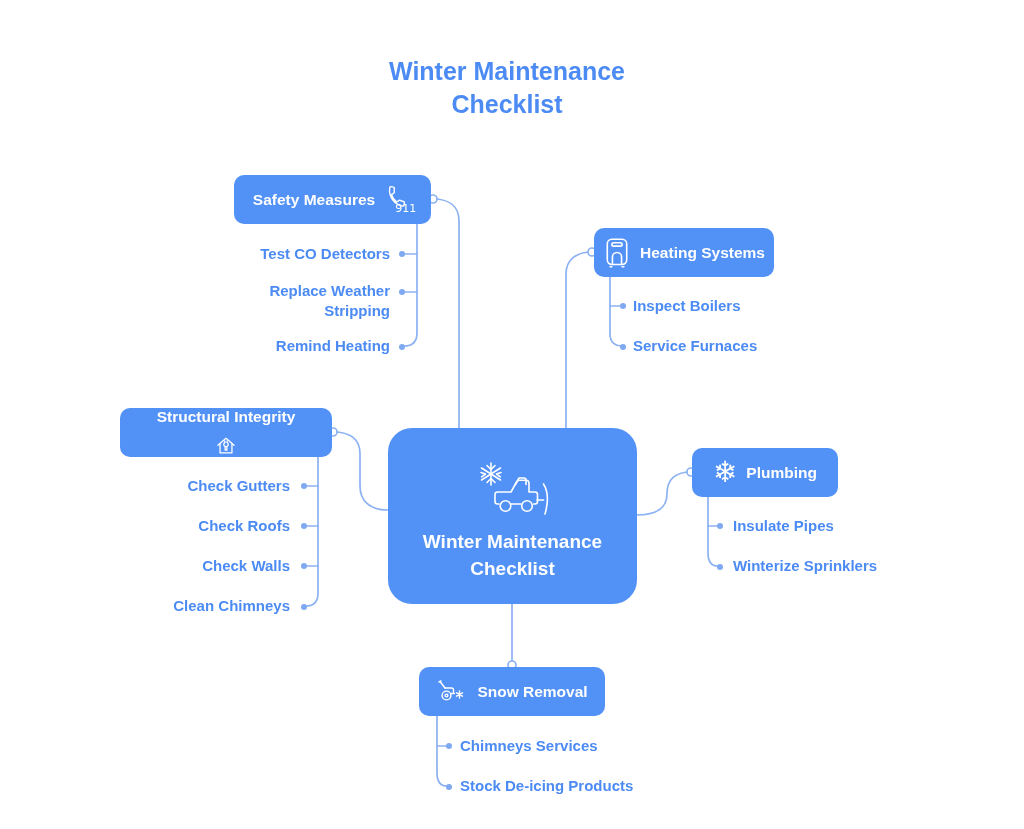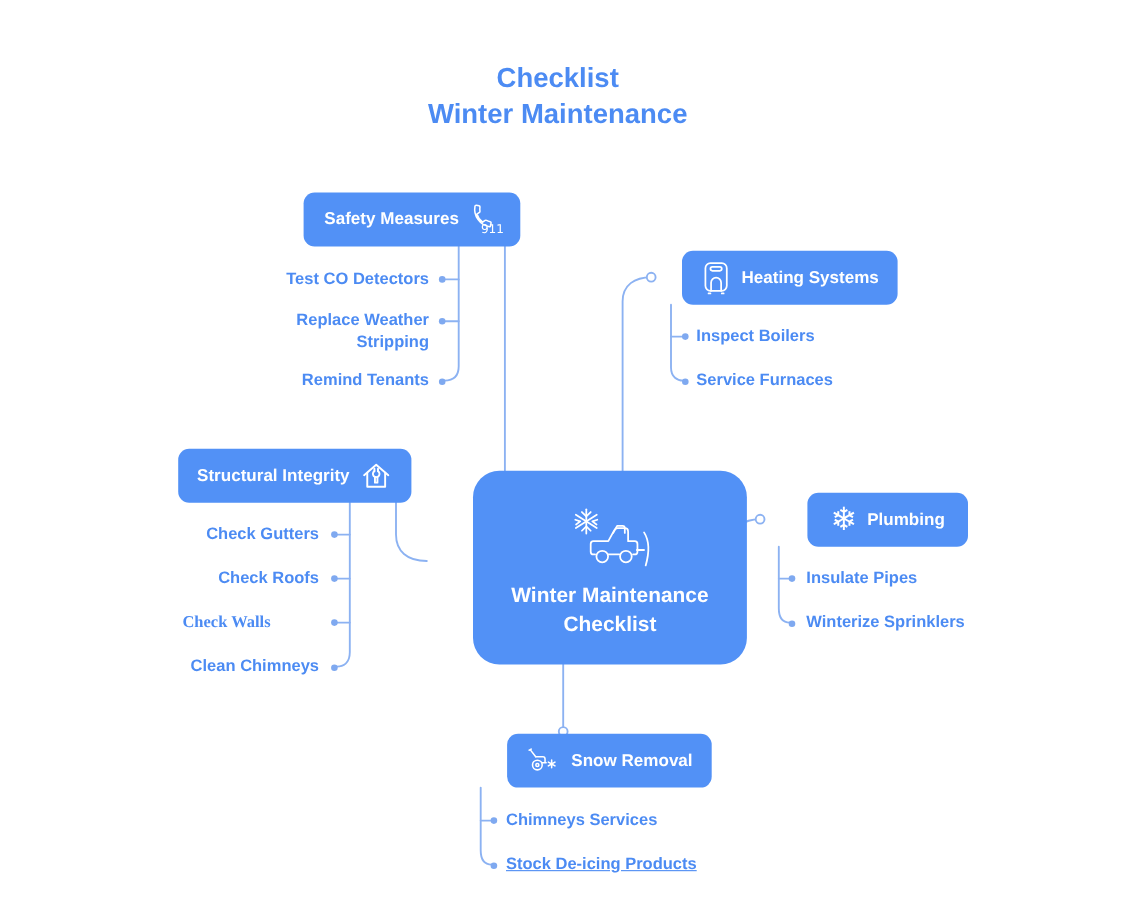--- a/index.html
+++ b/index.html
@@ -13,27 +13,26 @@
   .title{
     position:absolute;left:262px;top:55px;width:490px;
     text-align:center;color:#4c8bf3;font-size:25px;font-weight:bold;line-height:33px;
   }
 
   .node{
     position:absolute;background:#5291f6;border-radius:10px;
     display:flex;align-items:center;justify-content:center;gap:9px;
     color:#ffffff;font-weight:bold;font-size:15.5px;
     box-sizing:border-box;
-    margin-left:42px;
   }
   .node .glyph-icon{font-family:"DejaVu Sans",sans-serif;font-weight:normal;line-height:1;}
 
   #node-safety{left:234px;top:175px;width:197px;height:49px;}
-  #node-heating{left:578px;top:228px;width:196px;height:49px;}
-  #node-structural{left:120px;top:408px;width:212px;height:49px;}
+  #node-heating{left:594px;top:228px;width:180px;height:49px;}
+  #node-structural{left:120px;top:408px;width:212px;height:49px;flex-direction:column;}
   #node-plumbing{left:692px;top:448px;width:146px;height:49px;}
   #node-snow{left:419px;top:667px;width:186px;height:49px;}
 
   #node-central{
     left:388px;top:428px;width:249px;height:176px;border-radius:24px;
     flex-direction:column;gap:6px;padding-top:10px;
   }
   .central-label{
     width:230px;text-align:center;font-size:19px;line-height:27px;font-weight:bold;color:#ffffff;
   }
@@ -54,28 +53,28 @@
   
   #c-safety-0{right:634px;top:244px;}
   #c-safety-1{right:634px;top:281px;width:136px;}
   #c-safety-2{right:634px;top:336px;}
   
   #c-heating-0{left:633px;top:296px;}
   #c-heating-1{left:633px;top:336px;}
   
   #c-structural-0{right:734px;top:476px;}
   #c-structural-1{right:734px;top:516px;}
-  #c-structural-2{right:778px;top:556px;font-family:Liberation Serif, serif;}
+  #c-structural-2{right:734px;top:556px;}
   #c-structural-3{right:734px;top:596px;}
   
   #c-plumbing-0{left:733px;top:516px;}
   #c-plumbing-1{left:733px;top:556px;text-align:center;}
   
   #c-snow-0{left:460px;top:736px;}
-  #c-snow-1{left:460px;top:776px;text-decoration:underline;}
+  #c-snow-1{left:460px;top:776px;}
 
   .nodesvg{stroke:#ffffff;fill:none;stroke-width:1.5;stroke-linecap:round;stroke-linejoin:round;}
 </style>
 </head>
 <body>
 
 <div class="canvas">
 
   <svg class="links" viewBox="0 0 1024 829">
     <g stroke="#8CB2F2" stroke-width="1.7" fill="none" stroke-linecap="round">
@@ -124,22 +123,22 @@
     <g fill="#ffffff" stroke="#8CB2F2" stroke-width="1.7">
       <circle cx="433" cy="199" r="4"></circle>
       <circle cx="592" cy="252" r="4"></circle>
       <circle cx="333" cy="432" r="4"></circle>
       <circle cx="691" cy="472" r="4"></circle>
       <circle cx="512" cy="665" r="4"></circle>
     </g>
   </svg>
 
   <div class="title">
+    <div>Winter Maintenance</div>
     <div>Checklist</div>
-    <div>Winter Maintenance</div>
   </div>
 
   <div class="node" id="node-central">
     <svg class="nodesvg" width="88" height="62" viewBox="0 0 88 62" style="stroke-width:1.6">
 
       <path d="M22 3 V25"></path>
       <path d="M12.5 8 L31.5 20"></path>
       <path d="M31.5 8 L12.5 20"></path>
       <path d="M18 5.5 L22 9.5 L26 5.5"></path>
       <path d="M18 22.5 L22 18.5 L26 22.5"></path>
@@ -164,21 +163,21 @@
     <span>Safety Measures</span>
     <span class="icon-badge-wrap">
       <svg class="nodesvg" width="24" height="24" viewBox="0 0 24 24" style="stroke-width:1.4">
         <path d="M7.2 10.4 c1.3 2.6 3.8 5.1 6.4 6.4 l2 -2 c.3 -.3 .8 -.4 1.2 -.25 1.1 .4 2.3 .6 3.5 .6 .6 0 1 .45 1 1 v2.6 c0 .6 -.45 1 -1 1 C11.4 19.75 4.25 12.6 4.25 3.7 c0 -.55 .4 -1 1 -1 h2.6 c.55 0 1 .4 1 1 0 1.2 .2 2.4 .6 3.5 .15 .4 .05 .9 -.25 1.2 z" transform="rotate(10 12 12)"></path>
       </svg>
       <span class="icon-badge">911</span>
     </span>
   </div>
   <div class="child ralign" id="c-safety-0">Test CO Detectors</div>
   <div class="child ralign wrap" id="c-safety-1">Replace Weather Stripping</div>
-  <div class="child ralign" id="c-safety-2">Remind Tenants</div>
+  <div class="child ralign" id="c-safety-2">Remind Heating</div>
 
   <div class="node" id="node-heating">
     <svg class="nodesvg" width="28" height="32" viewBox="0 0 24 28" style="stroke-width:1.4">
       <rect x="3.5" y="2" width="17" height="22" rx="4"></rect>
       <rect x="7.5" y="5" width="9" height="3" rx="1.5"></rect>
       <path d="M8 24 v-6.5 a4 4 0 0 1 8 0 V24"></path>
       <path d="M6 26 h1.5 M16.5 26 H18"></path>
     </svg>
     <span>Heating Systems</span>
   </div>

